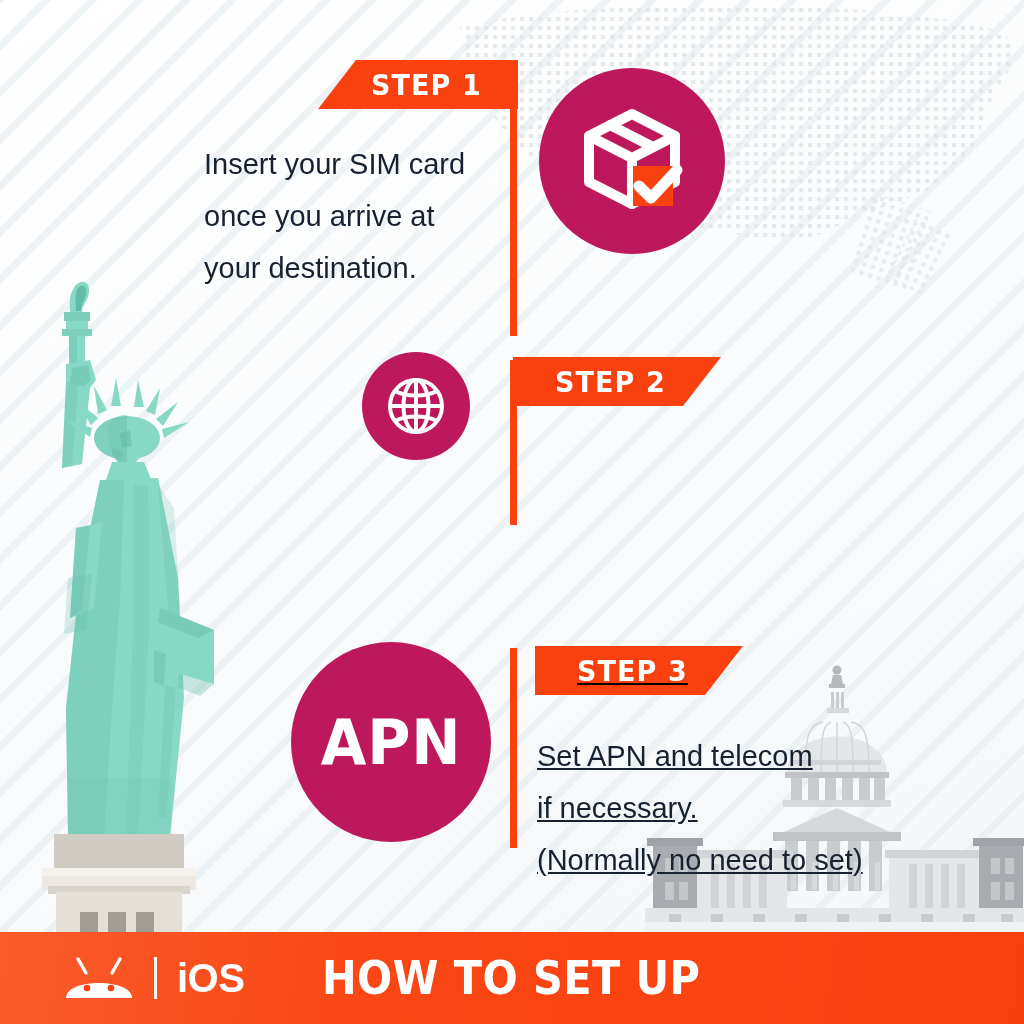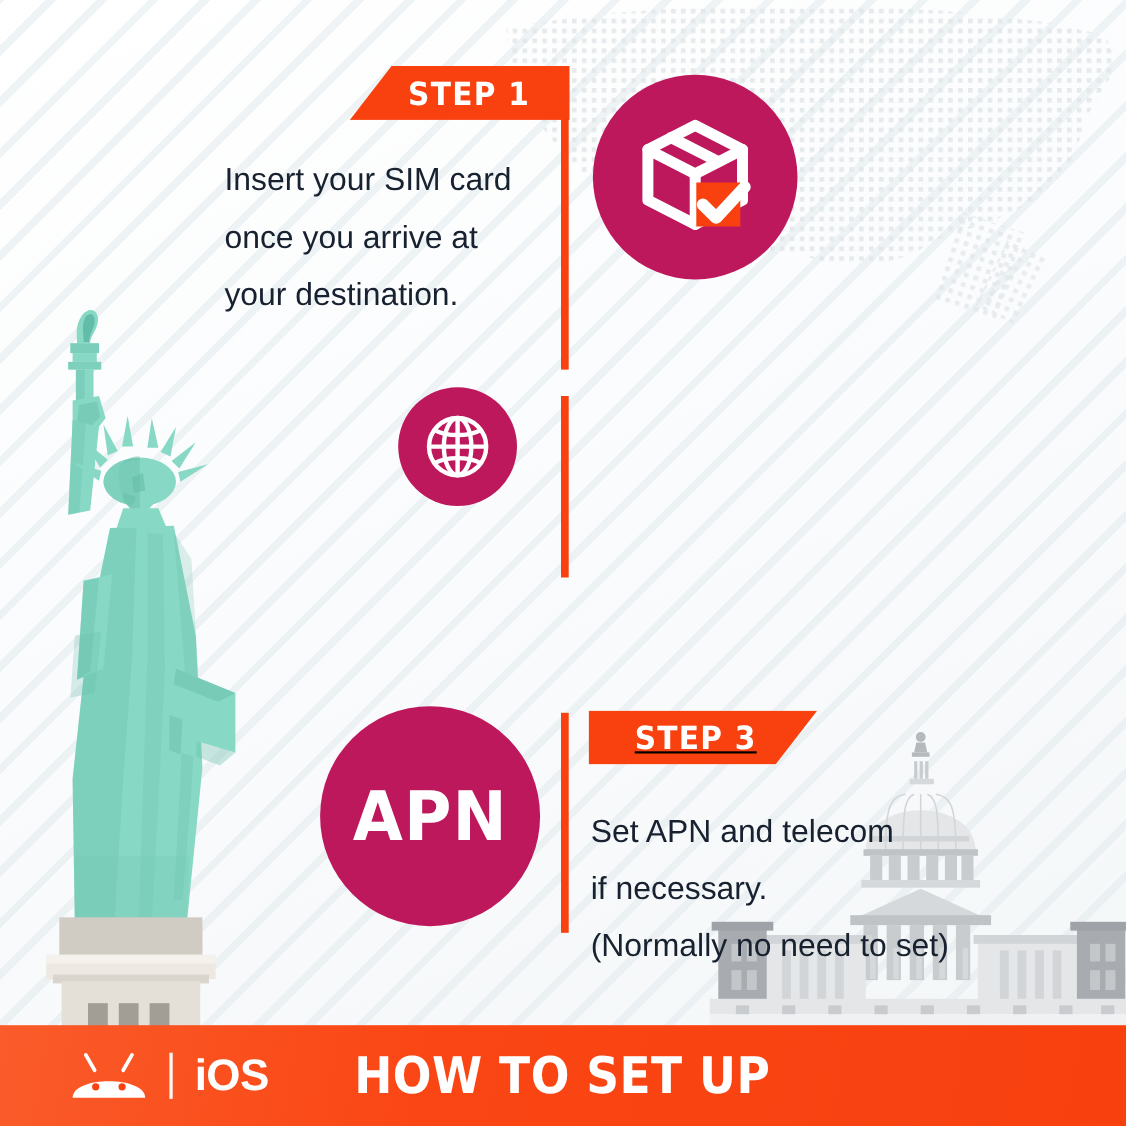--- a/index.html
+++ b/index.html
@@ -118,21 +118,21 @@
   .step-text {
     position: absolute;
     color: #17212F;
     font-size: 29px;
     line-height: 52px;
     font-family: "Liberation Sans", sans-serif;
     white-space: pre-line;
   }
   #text-1 { left: 204px; top: 138px; width: 310px; }
   #text-2 { left: 537px; top: 425px; width: 330px; }
-  #text-3 { left: 537px; top: 730px; width: 360px; }
+  #text-3 { left: 537px; top: 730px; width: 360px; text-decoration: underline; }
 
   
   .circle {
     position: absolute;
     border-radius: 50%;
     background: #be185d;
     display: flex;
     align-items: center;
     justify-content: center;
   }
@@ -431,20 +431,23 @@
         <circle cx="34" cy="34" r="26"></circle>
         <ellipse cx="34" cy="34" rx="12.5" ry="26"></ellipse>
         <line x1="34" y1="8" x2="34" y2="60"></line>
         <line x1="8" y1="34" x2="60" y2="34"></line>
         <path d="M13,19 C24,25 44,25 55,19"></path>
         <path d="M13,49 C24,43 44,43 55,49"></path>
       </g>
     </svg>
   </div>
 
+  <div class="banner" id="banner-2">
+    <span class="banner-label">STEP 2</span>
+  </div>
 
 
   <div class="connector" id="conn-3"></div>
 
   <div class="circle" id="circle-3">
     <span class="apn-label">APN</span>
   </div>
 
   <div class="banner" id="banner-3">
     <span class="banner-label">STEP 3</span>

